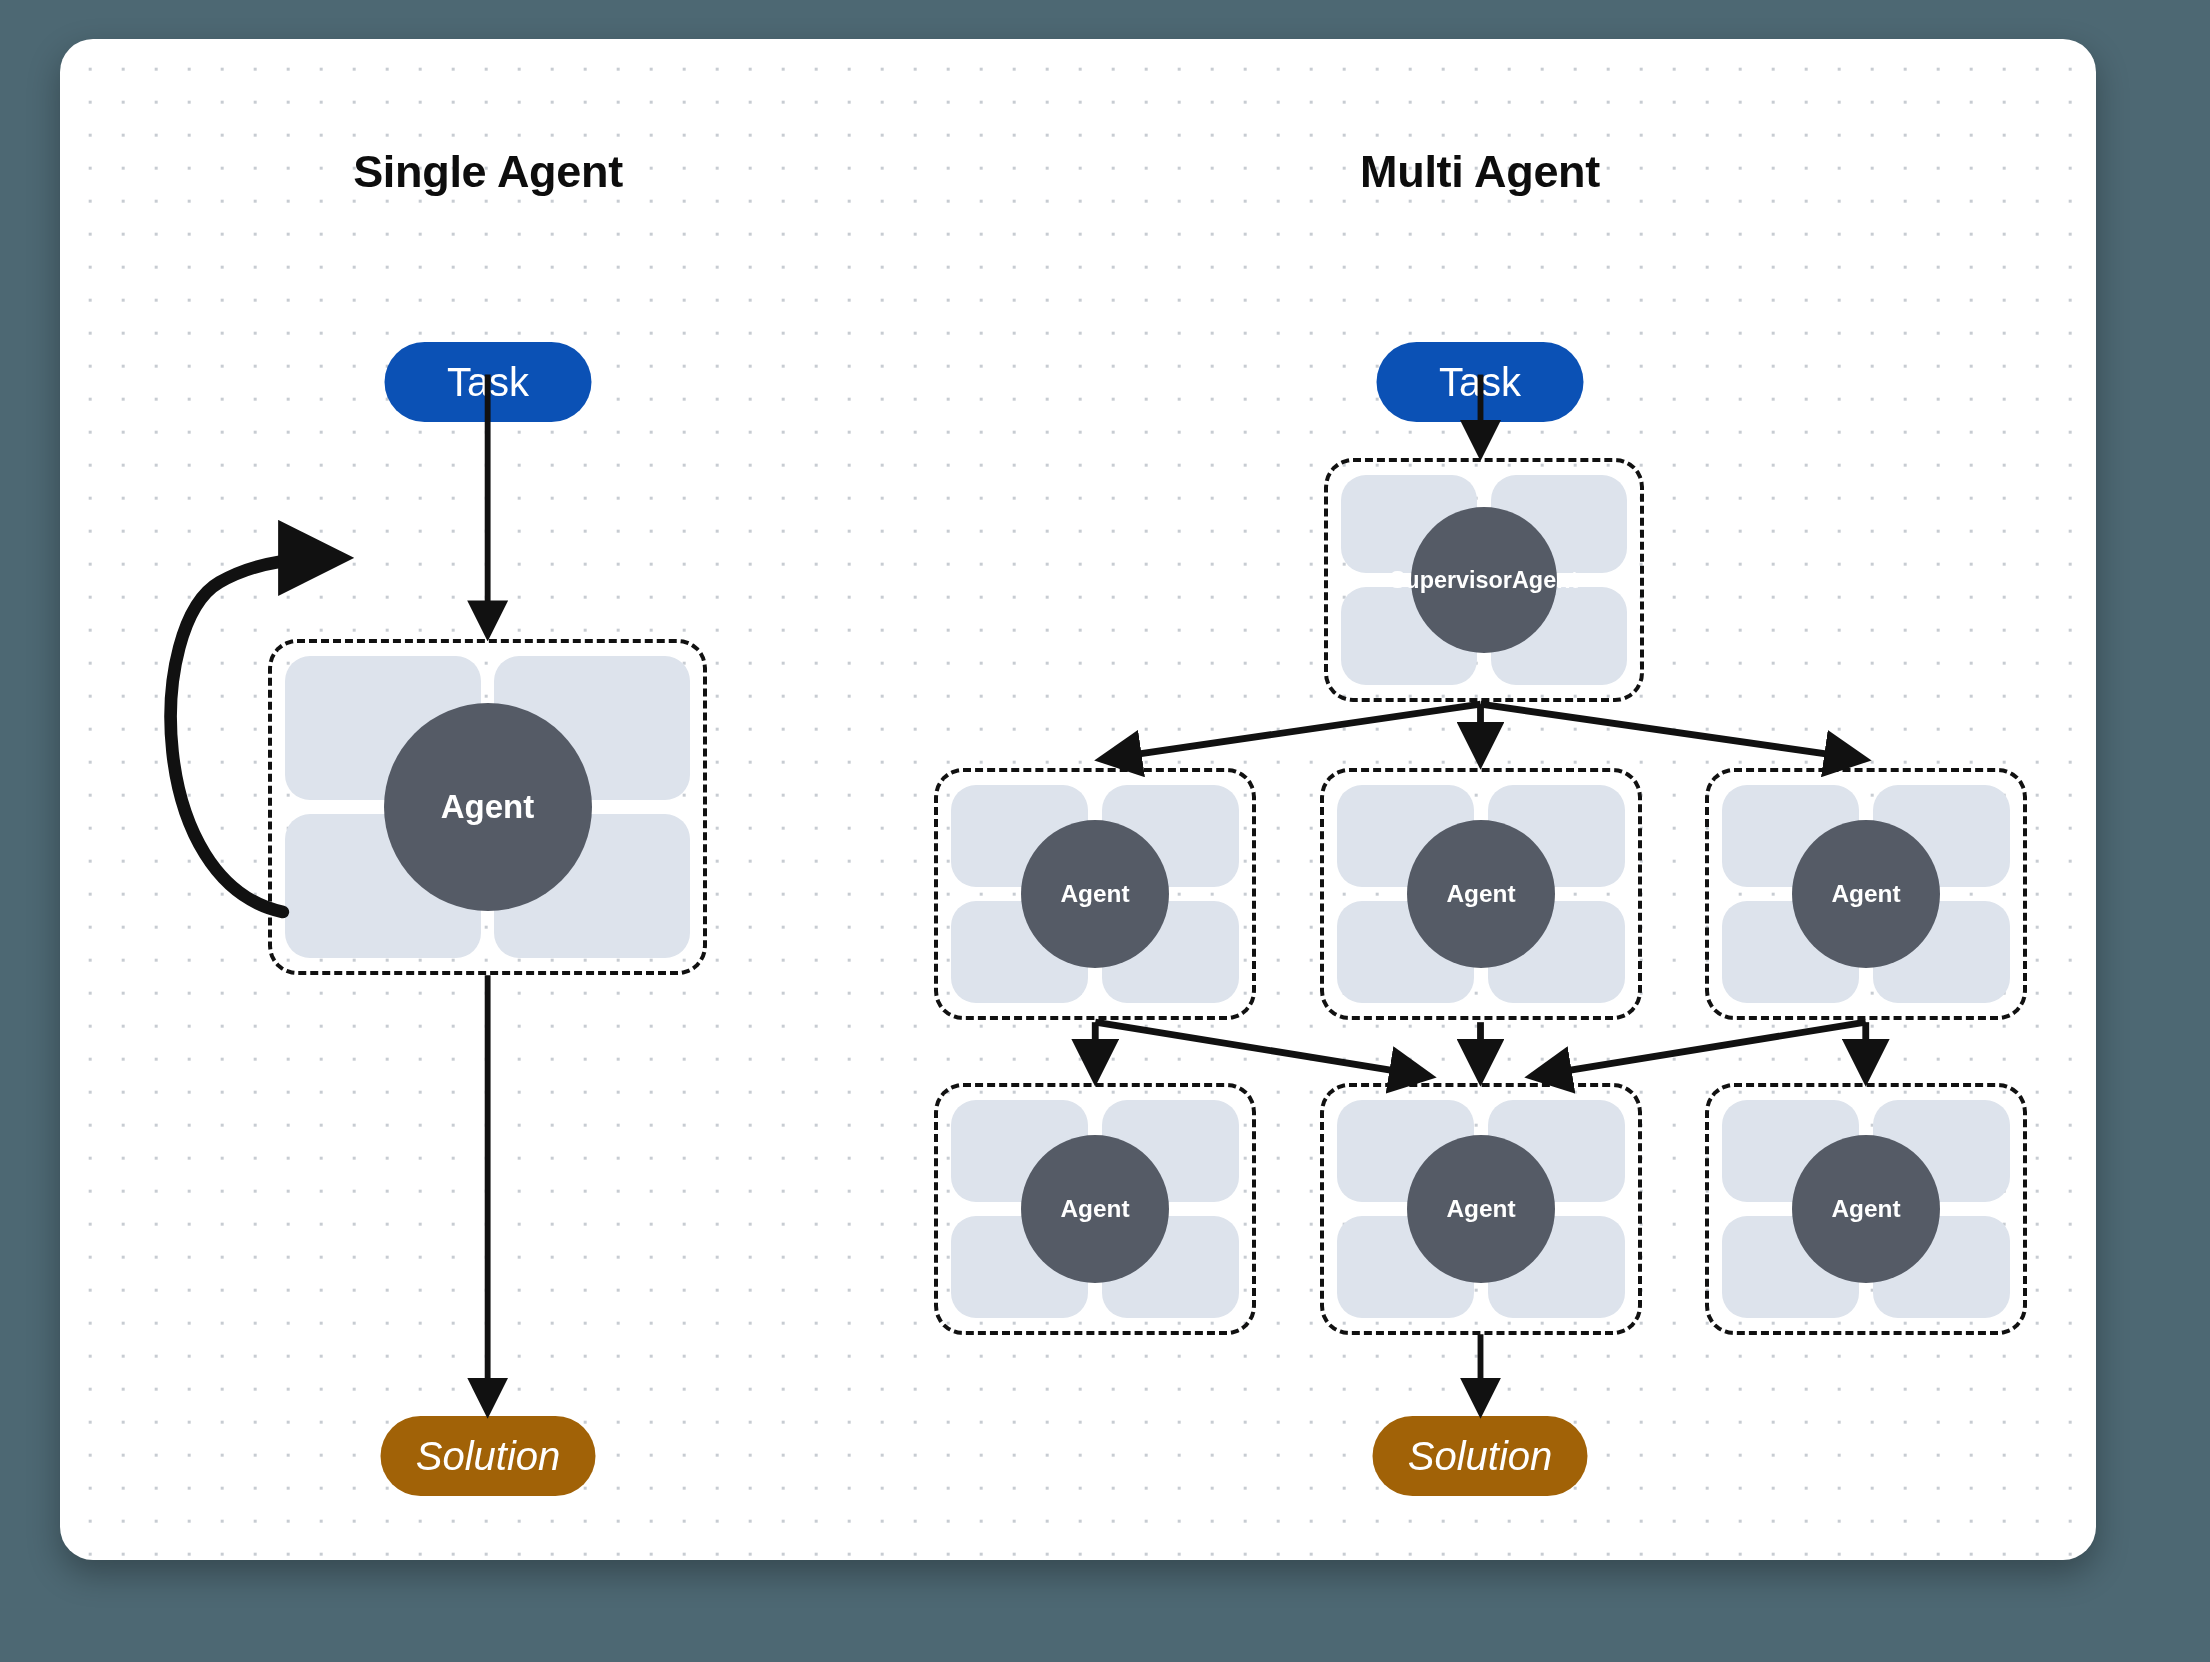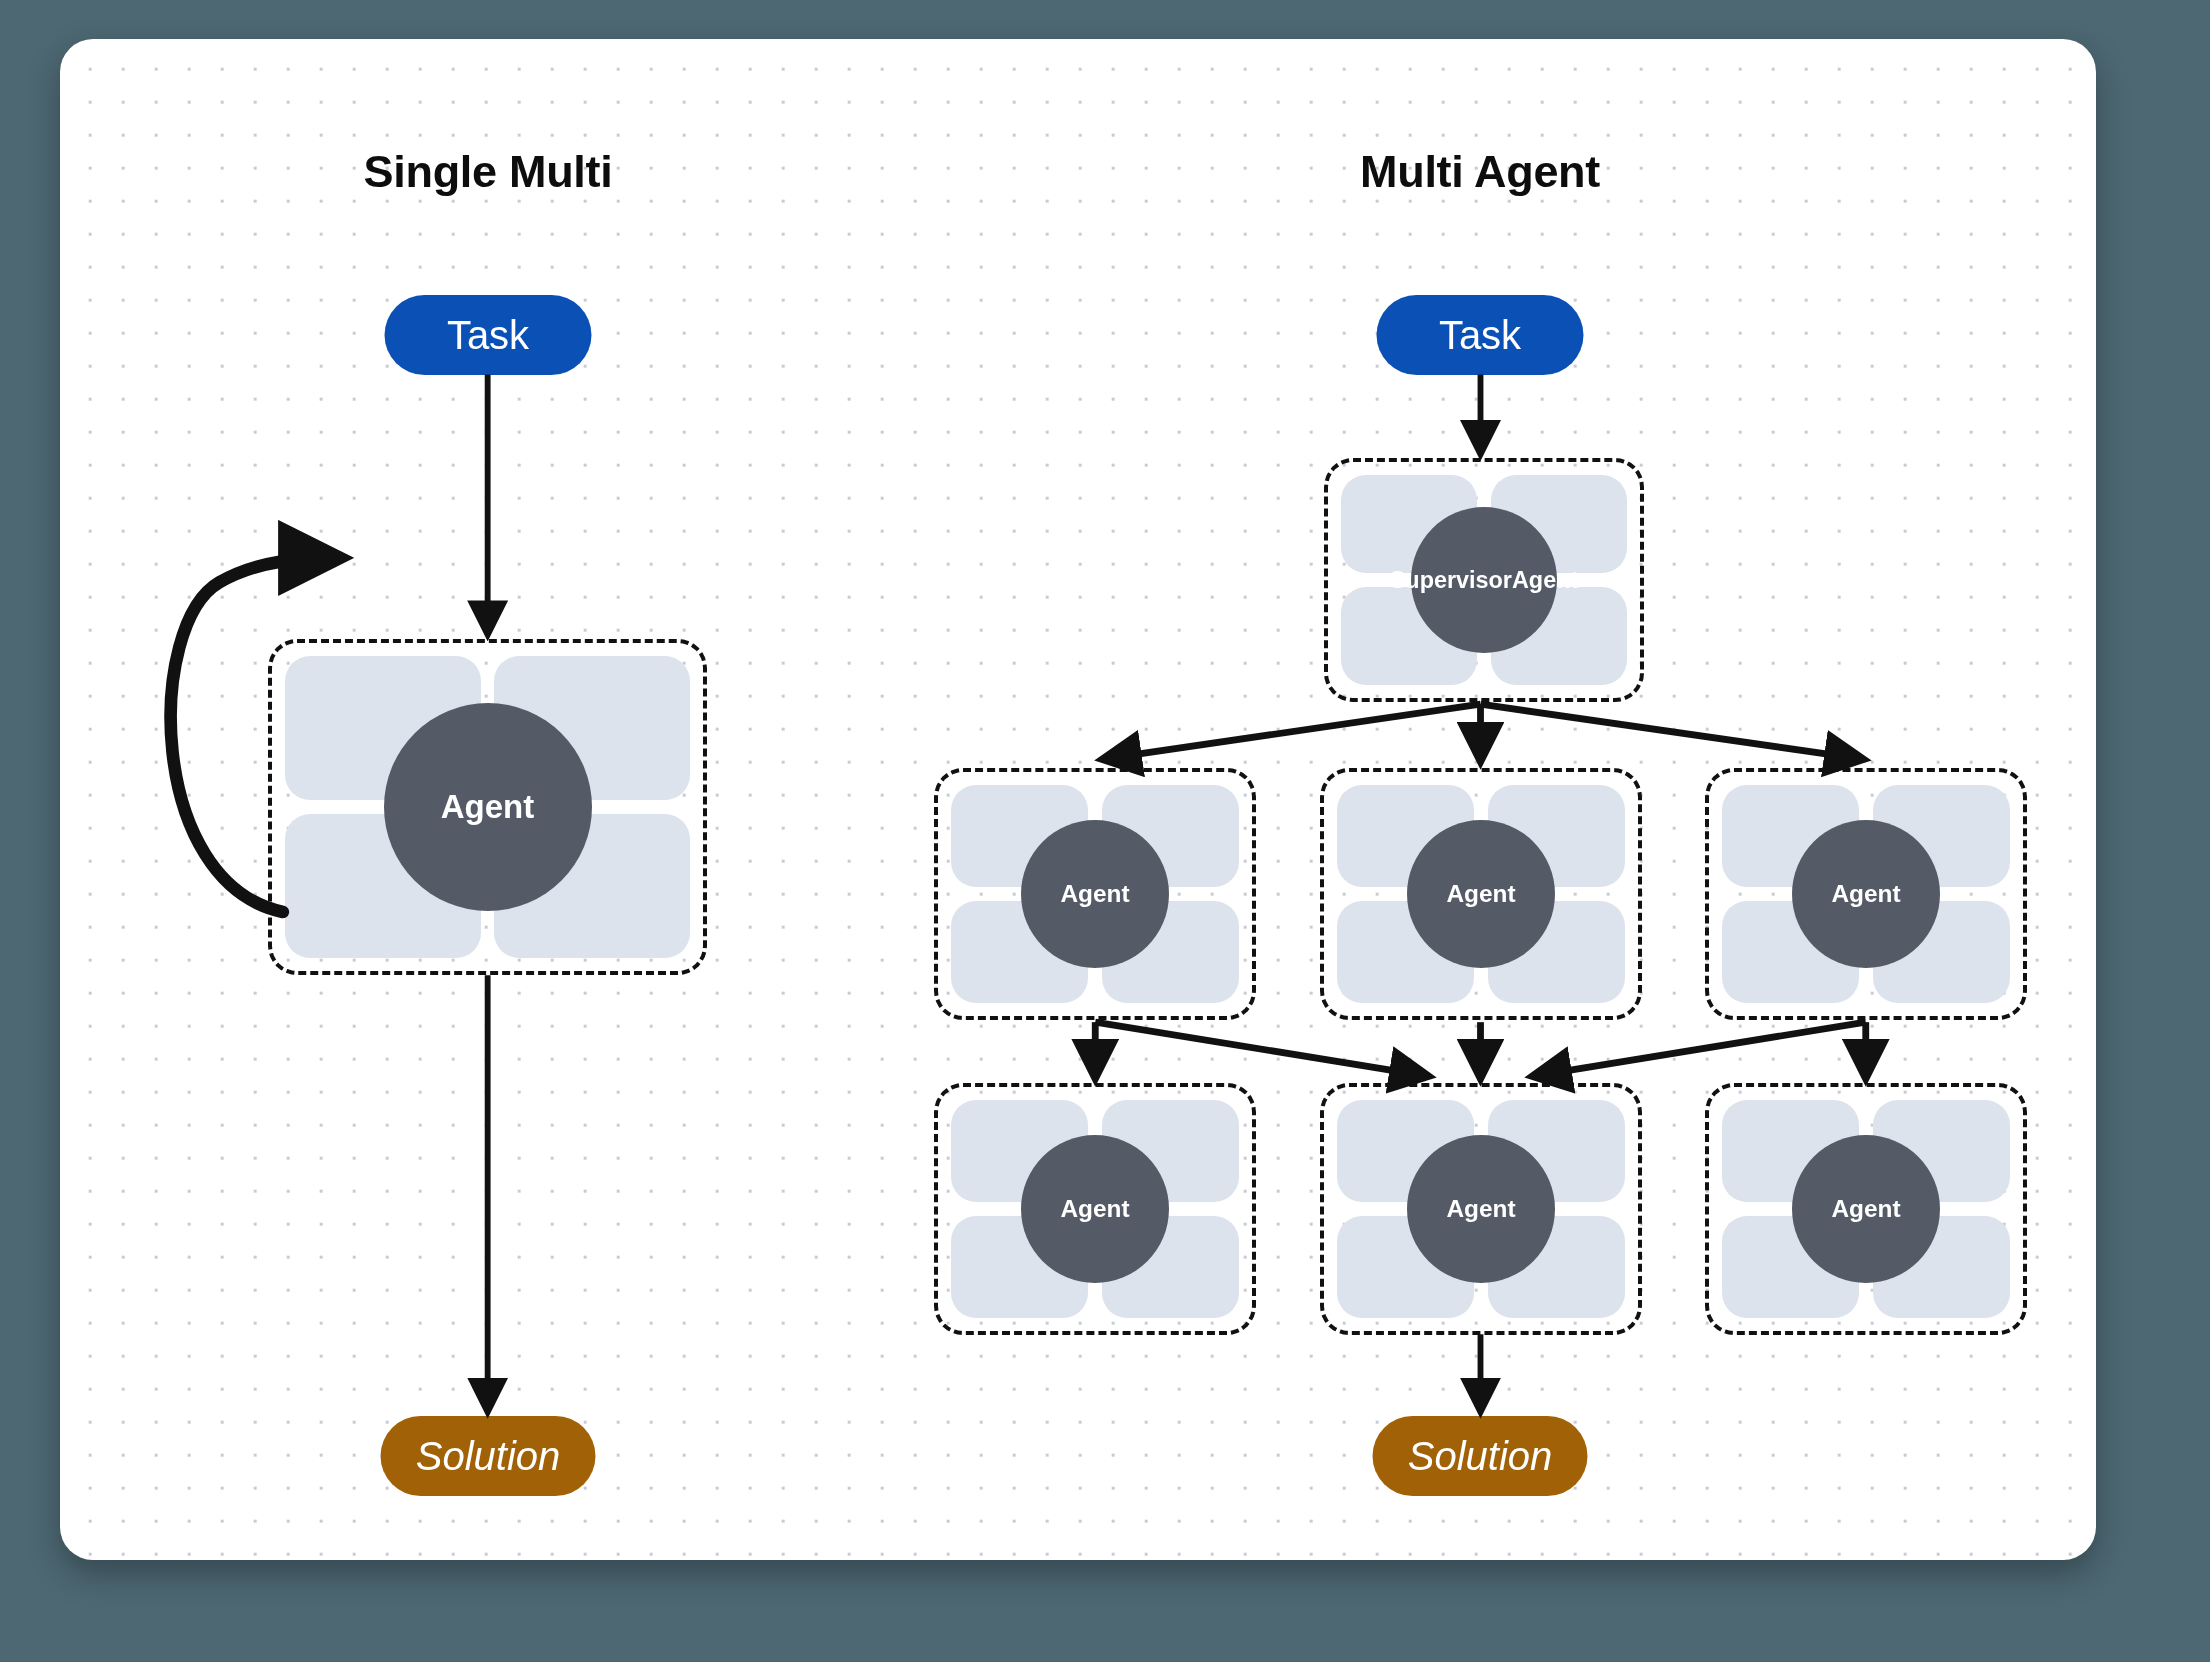--- a/index.html
+++ b/index.html
@@ -37,21 +37,21 @@
 
   .pill{
     position:absolute;
     transform:translateX(-50%);
     height:80px;
     border-radius:40px;
     display:flex;align-items:center;justify-content:center;
     color:#ffffff;font-size:40px;font-weight:400;
     white-space:nowrap;
   }
-  .pill.task{background:#0b51b5;width:207px;}
+  .pill.task{background:#0b51b5;width:207px;margin-top:47px;}
   .pill.solution{background:#a16207;width:215px;font-style:italic;}
 
   
   .cluster{
     position:absolute;
     border:4.9px dashed #111111;
     border-radius:29px;
     box-sizing:border-box;
     background:transparent;
   }
@@ -80,21 +80,21 @@
 </style>
 </head>
 <body>
 
 <div id="stage">
 
   <div id="card">
     <div id="dots"></div>
   </div>
 
-  <div class="col-title" style="left:488px;top:146px;">Single Multi</div>
+  <div class="col-title" style="left:488px;top:146px;">Single Agent</div>
 
   <div class="pill task" style="left:488px;top:295px;">Task</div>
 
   <div class="cluster" style="left:268px;top:639px;width:439px;height:336px;">
     <div class="quads">
       <div class="quad"></div>
       <div class="quad"></div>
       <div class="quad"></div>
       <div class="quad"></div>
     </div>

